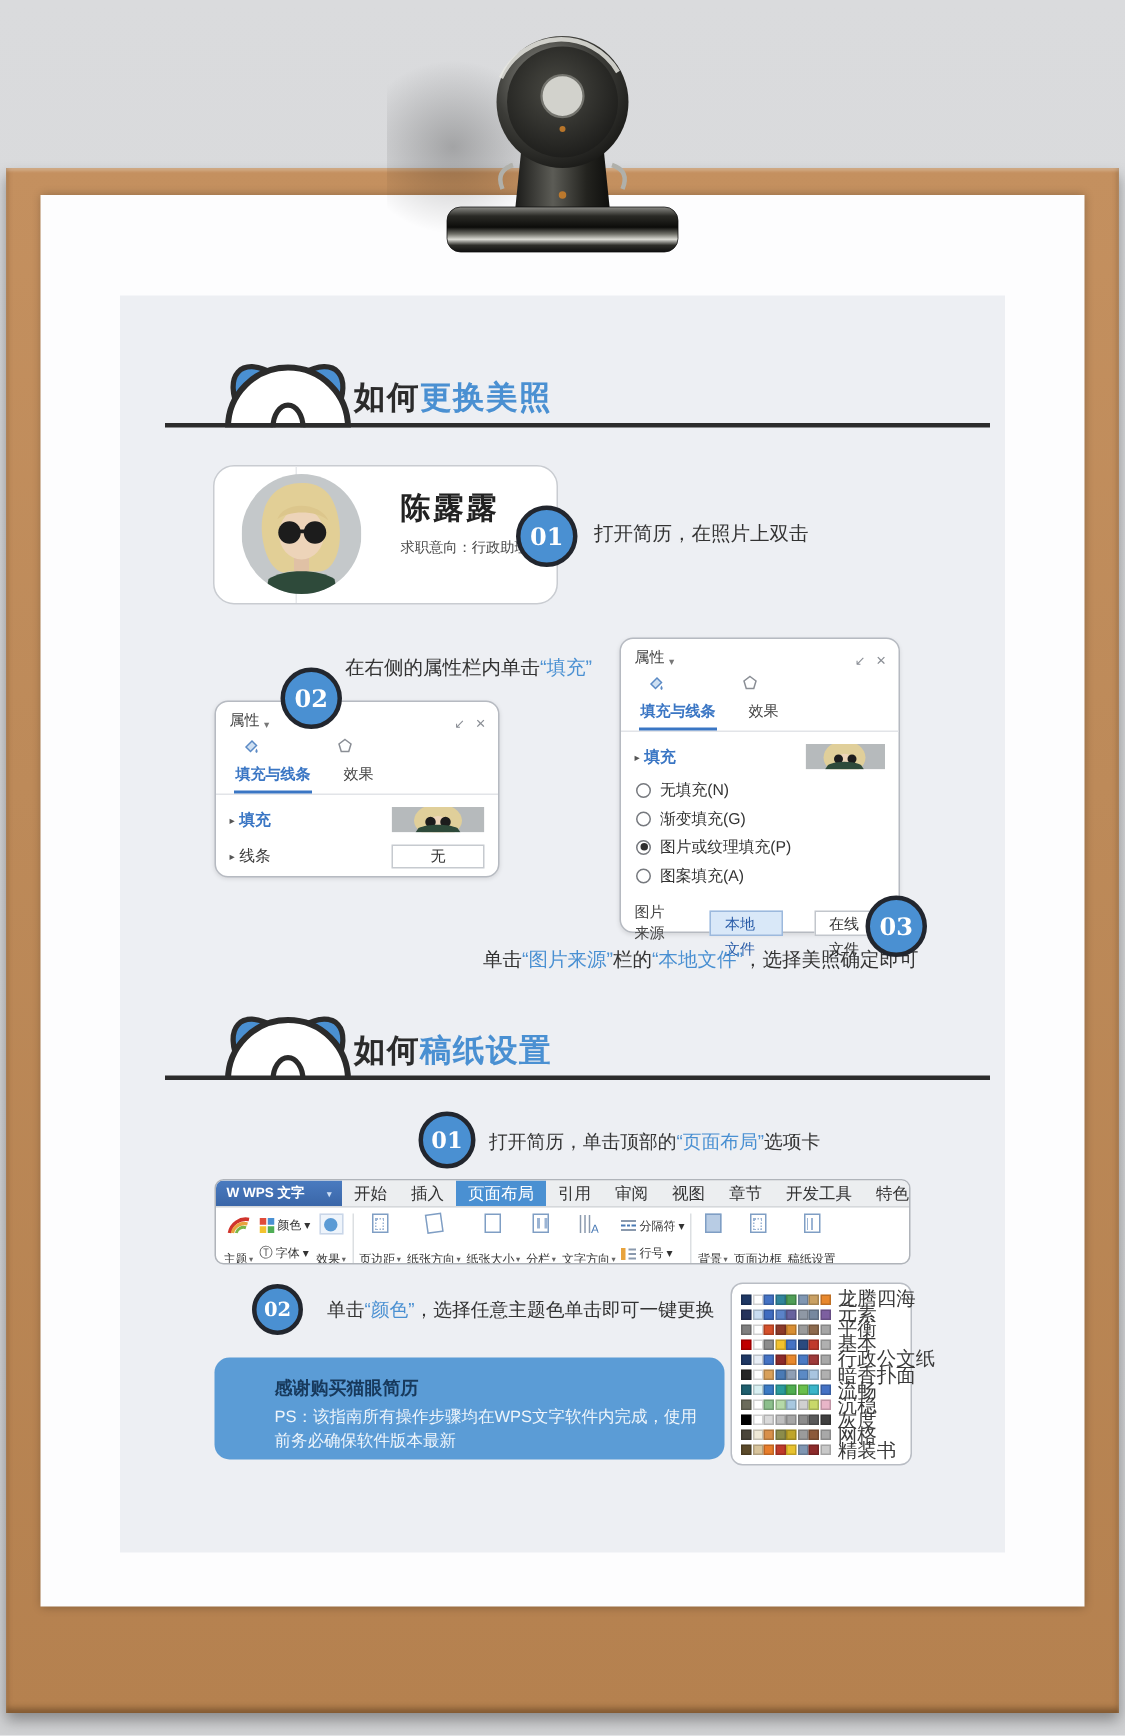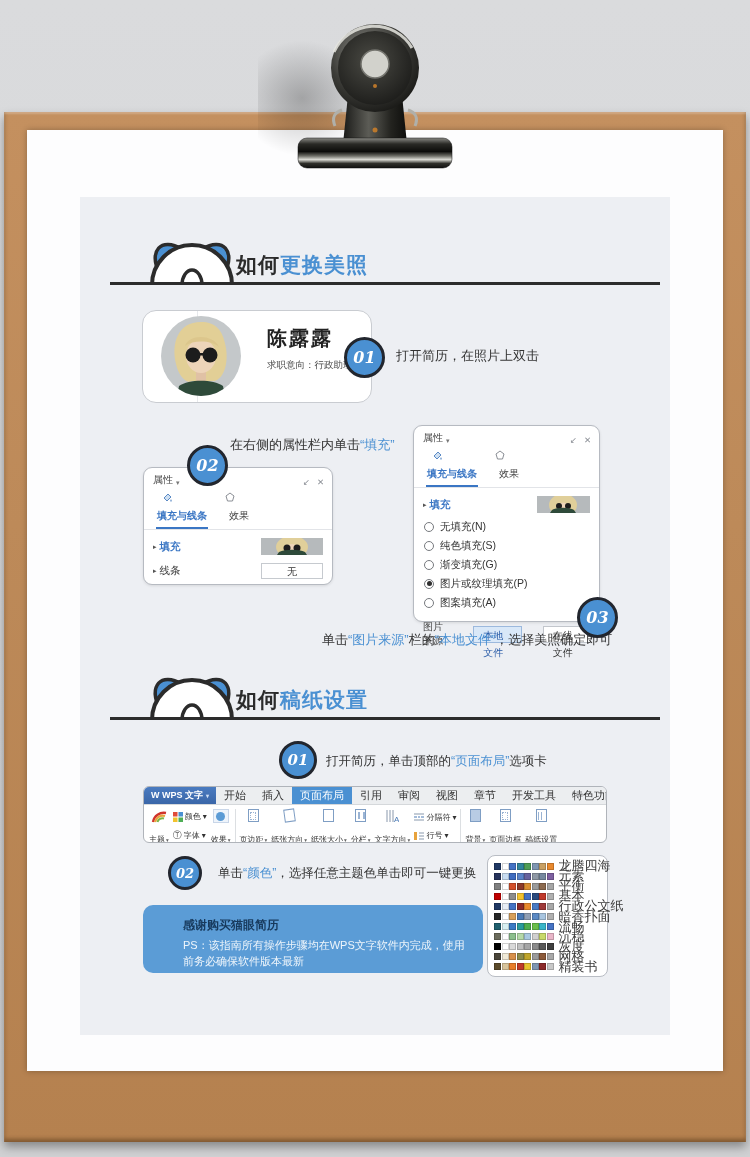--- a/index.html
+++ b/index.html
@@ -22,21 +22,21 @@
 
   
   .bear{position:absolute;width:92px;height:50px;}
   .rule{position:absolute;height:3px;background:#2c2c2c;width:550px;left:30px;}
   .sec-title{position:absolute;font-size:21px;font-weight:bold;color:#2b2b2b;letter-spacing:1px;white-space:nowrap;}
   .sec-title .hl{color:#4a90d2;}
 
   
   .badge{position:absolute;border-radius:50%;background:#4a90d2;border:3px solid #22262e;
          color:#fff;font-family:"DejaVu Serif",serif;font-weight:bold;
-         display:flex;align-items:center;justify-content:center;z-index:6;box-sizing:border-box;font-style:italic;}
+         display:flex;align-items:center;justify-content:center;z-index:6;box-sizing:border-box;}
   .sz41{width:41px;height:41px;font-size:16px;}
   .sz38{width:38px;height:38px;font-size:15px;}
   .sz34{width:34px;height:34px;font-size:13px;}
 
   .step-text{position:absolute;font-size:13px;font-weight:normal;color:#333;white-space:nowrap;}
   .step-text .q{color:#4a90d2;}
   .step-text.sm{font-size:12.5px;}
 
   
   .resume-card{position:absolute;left:62px;top:113px;width:230px;height:93px;background:#fff;
@@ -70,21 +70,21 @@
   .src-row{display:flex;align-items:center;gap:5px;padding:8px 8px 0 9px;}
   .src-lbl{font-size:10px;color:#444;margin-right:1px;}
   .src-btn{height:17px;line-height:17px;padding:0 9px;font-size:10px;border:1px solid #c2c6cc;
            background:#fff;color:#333;box-sizing:border-box;margin-left:16px;}
   .src-btn.active{background:#d9e8f8;border-color:#9cb9dd;color:#2a5ca8;}
 
   
   .toolbar{position:absolute;left:63px;top:589px;width:464px;height:57px;background:#fff;
            border:1px solid #b0b4ba;border-radius:6px;box-sizing:border-box;overflow:hidden;}
   .tb-tabs{display:flex;align-items:stretch;height:17px;background:#eceef0;border-bottom:1px solid #d5d8db;}
-  .tb-logo{display:flex;align-items:center;gap:3px;background:linear-gradient(180deg,#4a7bc0,#3a66a8);
+  .tb-logo{display:flex;align-items:center;gap:15px;background:linear-gradient(180deg,#4a7bc0,#3a66a8);
            color:#fff;font-size:9px;font-weight:bold;padding:0 7px;white-space:nowrap;}
   .tb-logo .caret{font-size:6px;color:#cfe0f5;}
   .tb-tab{display:flex;align-items:center;padding:0 8px;font-size:11px;color:#333;white-space:nowrap;}
   .tb-tab.active{background:#4a90d2;color:#fff;}
   .tb-icons{display:flex;align-items:stretch;height:39px;padding:2px 3px;}
   .tb-sep{width:1px;background:#dcdfe2;margin:2px 2px;}
   .tb-btn{display:flex;flex-direction:column;align-items:center;justify-content:space-between;
           padding:2px 2px 1px;font-size:8px;color:#333;white-space:nowrap;}
   .tb-lbl{display:flex;align-items:center;gap:1px;}
   .tb-lbl .caret{font-size:5.5px;color:#666;}
@@ -230,24 +230,20 @@
                   <ellipse cx="26" cy="12" rx="6" ry="5.5" fill="#edd4b9"></ellipse>
                   <circle cx="22" cy="10" r="3" fill="#1c1c1c"></circle>
                   <circle cx="31" cy="10" r="3" fill="#1c1c1c"></circle>
                   <path d="M13,17 L39,17 L37,14 C32,11 20,11 15,14 Z" fill="#2e4a3a"></path>
                 </svg>
             </span>
           </div>
           <div class="radio-row">
               <span class="radio"></span>
               <span>无填充(N)</span>
-            </div>
-          <div class="radio-row">
-              <span class="radio"></span>
-              <span>纯色填充(S)</span>
             </div>
           <div class="radio-row">
               <span class="radio"></span>
               <span>渐变填充(G)</span>
             </div>
           <div class="radio-row">
               <span class="radio sel"></span>
               <span>图片或纹理填充(P)</span>
             </div>
           <div class="radio-row">

